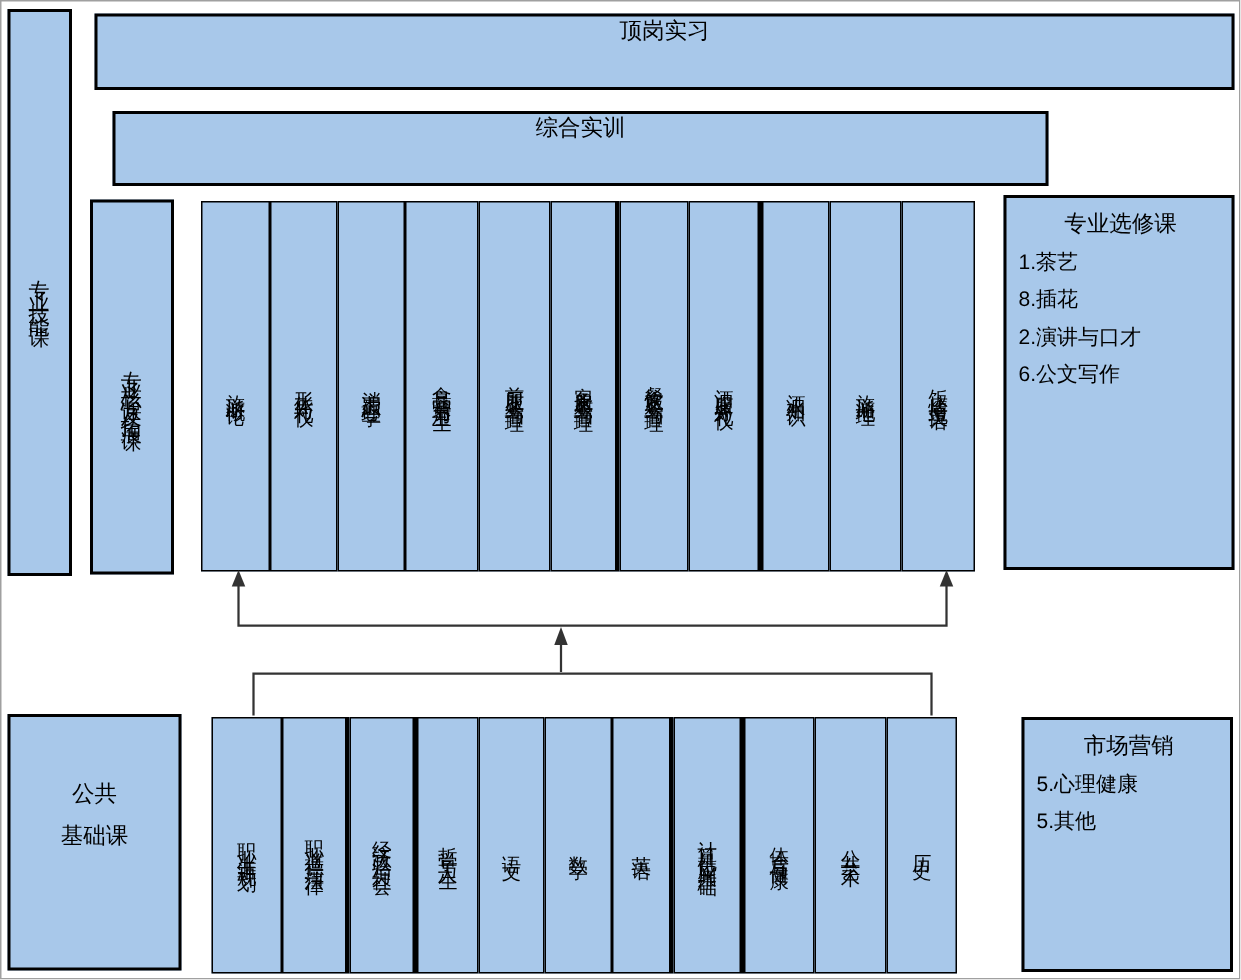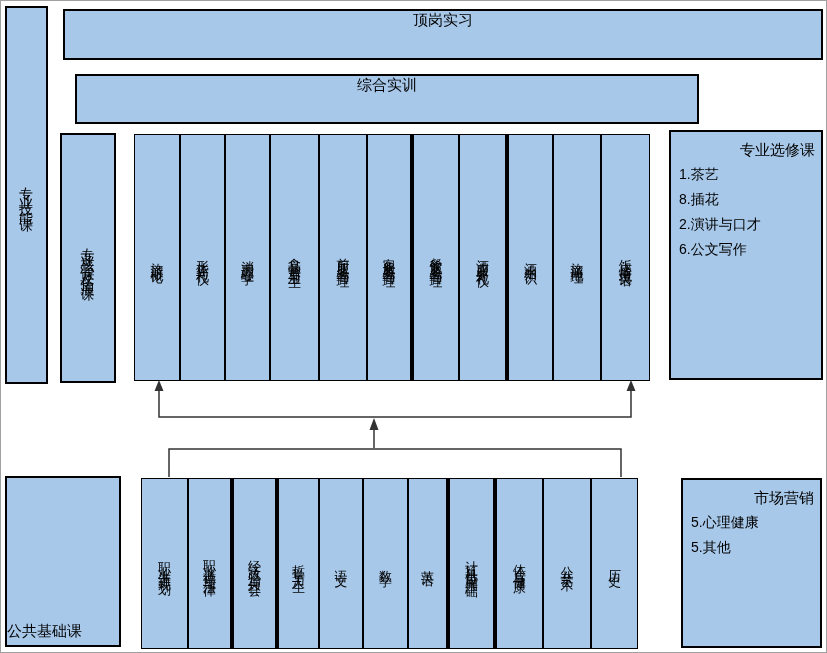--- a/index.html
+++ b/index.html
@@ -9,23 +9,23 @@
   .vbarbox{display:flex;align-items:center;justify-content:center;}
   .vtext{writing-mode:vertical-rl;text-orientation:upright;line-height:1;}
   .lb-text{font-size:14px;letter-spacing:8px;}
   .core-text{font-size:14px;letter-spacing:5px;}
   .colrow{position:absolute;display:flex;}
   .col{display:flex;align-items:center;justify-content:center;background:#a8c8ea;border:1px solid #000;box-sizing:border-box;height:100%;}
   .col .vtext{font-size:13px;letter-spacing:3px;}
   .lower .col .vtext{letter-spacing:4px;}
   .thick-right{border-right-width:3px;}
   .panel{padding:6px 6px 0 8px;font-size:14px;}
-  .panel .ptitle{text-align:right;font-size:15px;line-height:24px;}
+  .panel .ptitle{text-align:center;font-size:15px;line-height:24px;}
   .panel .pitem{line-height:25px;white-space:pre;}
-  .pubbase{display:flex;flex-direction:row;align-items:flex-end;padding-top:38px;font-size:15px;line-height:28px;}
+  .pubbase{display:flex;flex-direction:column;align-items:center;padding-top:38px;font-size:15px;line-height:28px;}
   svg.connectors{position:absolute;left:0;top:0;pointer-events:none;}
 </style>
 </head>
 <body>
 
 <div class="canvas">
 
   <div class="box vbarbox" style="left:4px;top:5px;width:43px;height:378px;">
     <span class="vtext lb-text">专业技能课</span>
   </div>

